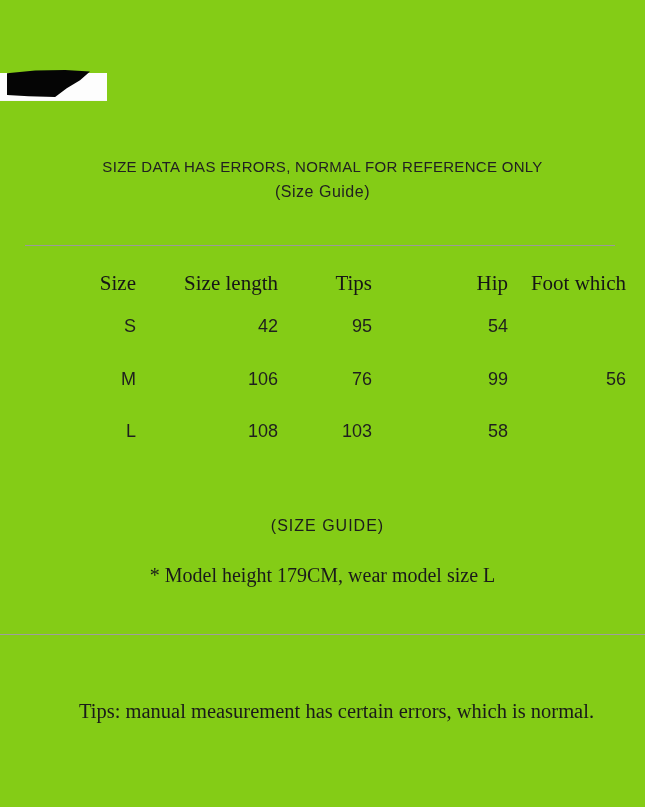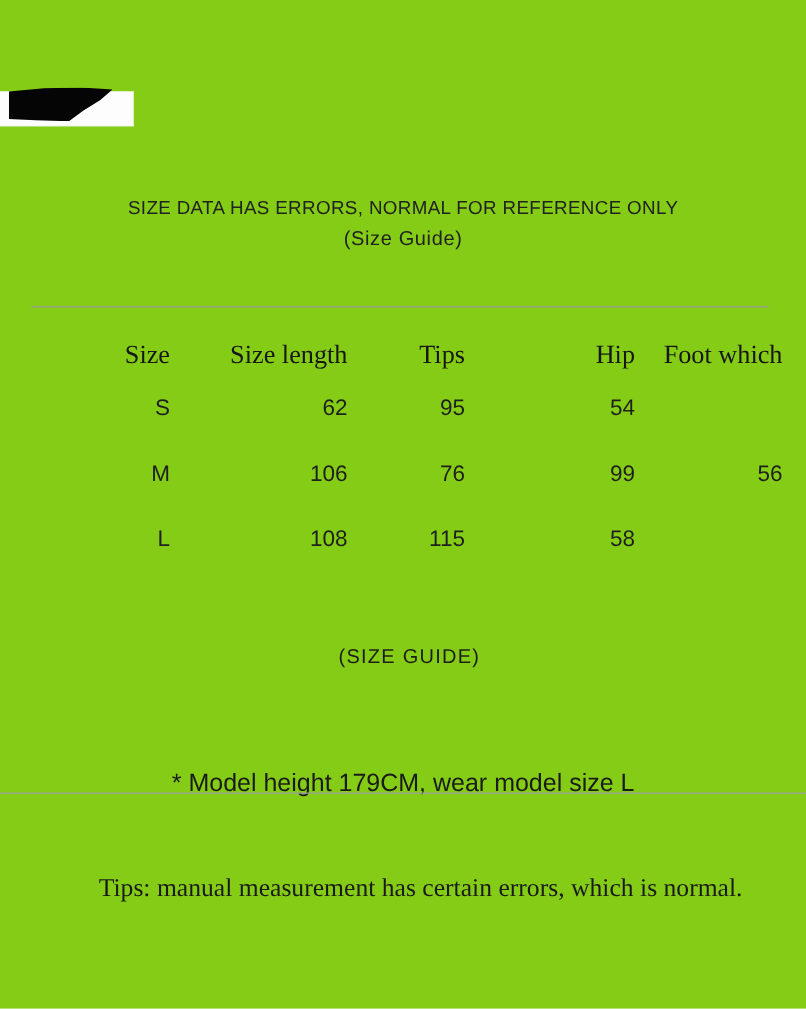--- a/index.html
+++ b/index.html
@@ -10,21 +10,21 @@
   .faint-rect{position:absolute;left:0;top:73px;width:107px;height:27px;background:#fdfdfd;
               border-bottom:1px solid #f6f6f6;}
   .ink-blob{position:absolute;left:7px;top:70px;width:83px;height:27px;background:#050505;
             clip-path:polygon(0% 12%,34% 2%,70% 0%,100% 6%,88% 38%,72% 68%,58% 100%,26% 97%,0% 93%);}
 
   
   .center-line{position:absolute;left:0;width:645px;text-align:center;}
   .notice-1{top:154px;line-height:26px;font-size:15px;letter-spacing:.3px;color:#212121;}
   .notice-2{top:179px;line-height:26px;font-size:16px;letter-spacing:.5px;color:#212121;}
   .size-guide-caption{top:512px;left:5px;line-height:28px;font-size:16px;letter-spacing:1px;color:#1c1c1c;}
-  .model-note{top:613px;line-height:28px;font-family:Liberation Sans, sans-serif;font-size:20px;color:#1a1a1a;}
+  .model-note{top:561px;line-height:28px;font-family:Liberation Serif, serif;font-size:20px;color:#1a1a1a;}
   .tips-note{top:697px;left:14px;line-height:28px;font-family:"Liberation Serif",serif;font-size:20.5px;color:#1a1a1a;}
 
   
   .rule{position:absolute;height:1px;background:#9a9a9a;}
   .rule-top{left:25px;top:245px;width:590px;}
   .rule-bottom{left:0;top:634px;width:645px;background:#9e9e9e;}
 
   
   .t-row{position:absolute;left:20px;width:606px;display:grid;
          grid-template-columns:116px 142px 94px 136px 118px;}
@@ -50,35 +50,35 @@
   <div class="t-row t-header" id="size-table-header">
       <div>Size</div>
       <div>Size length</div>
       <div>Tips</div>
       <div>Hip</div>
       <div>Foot which</div>
     </div>
   <div id="size-table-body">
       <div class="t-row t-data r0">
         <div>S</div>
-        <div>62</div>
+        <div>42</div>
         <div>95</div>
         <div>54</div>
       </div>
       <div class="t-row t-data r1">
         <div>M</div>
         <div>106</div>
         <div>76</div>
         <div>99</div>
         <div>56</div>
       </div>
       <div class="t-row t-data r2">
         <div>L</div>
         <div>108</div>
-        <div>115</div>
+        <div>103</div>
         <div>58</div>
       </div>
     </div>
 
   <div class="center-line size-guide-caption">(SIZE GUIDE)</div>
 
   <div class="center-line model-note">* Model height 179CM, wear model size L</div>
 
   <div class="rule rule-bottom"></div>
 

